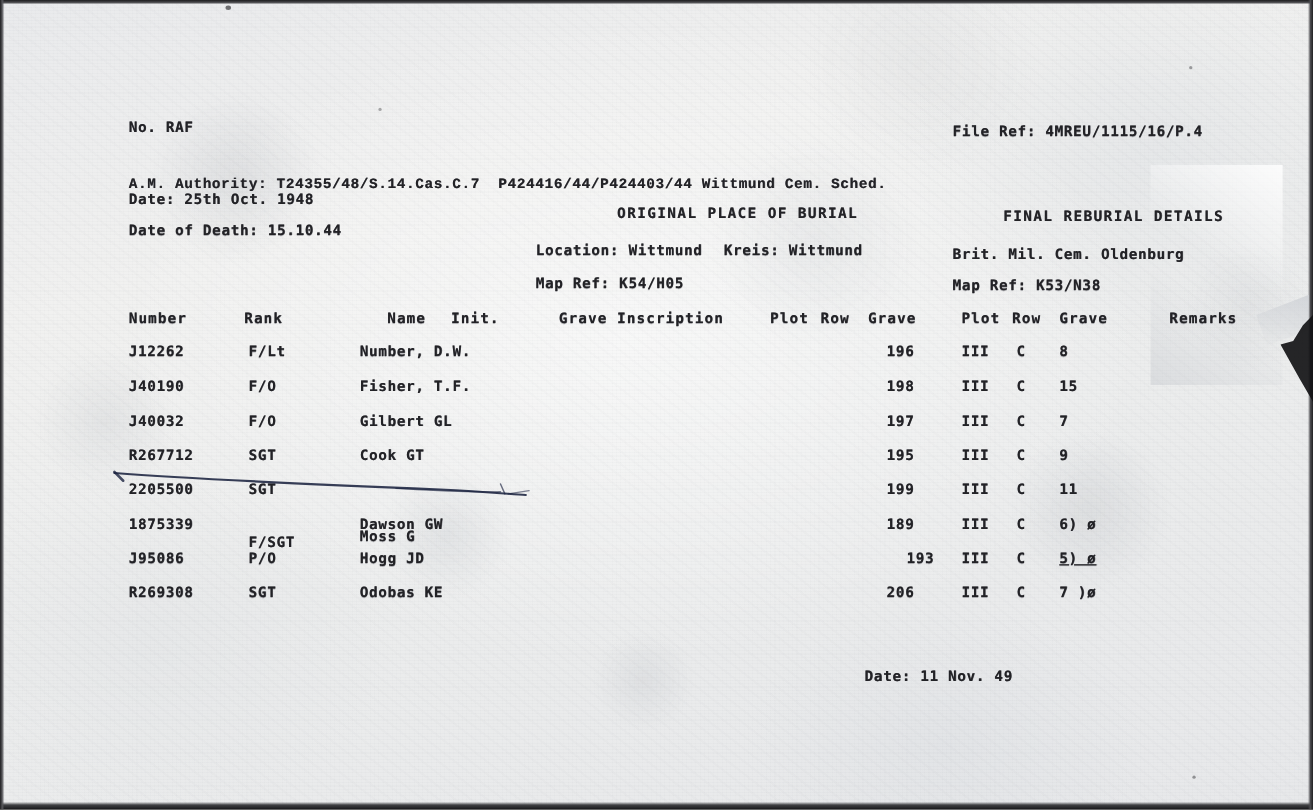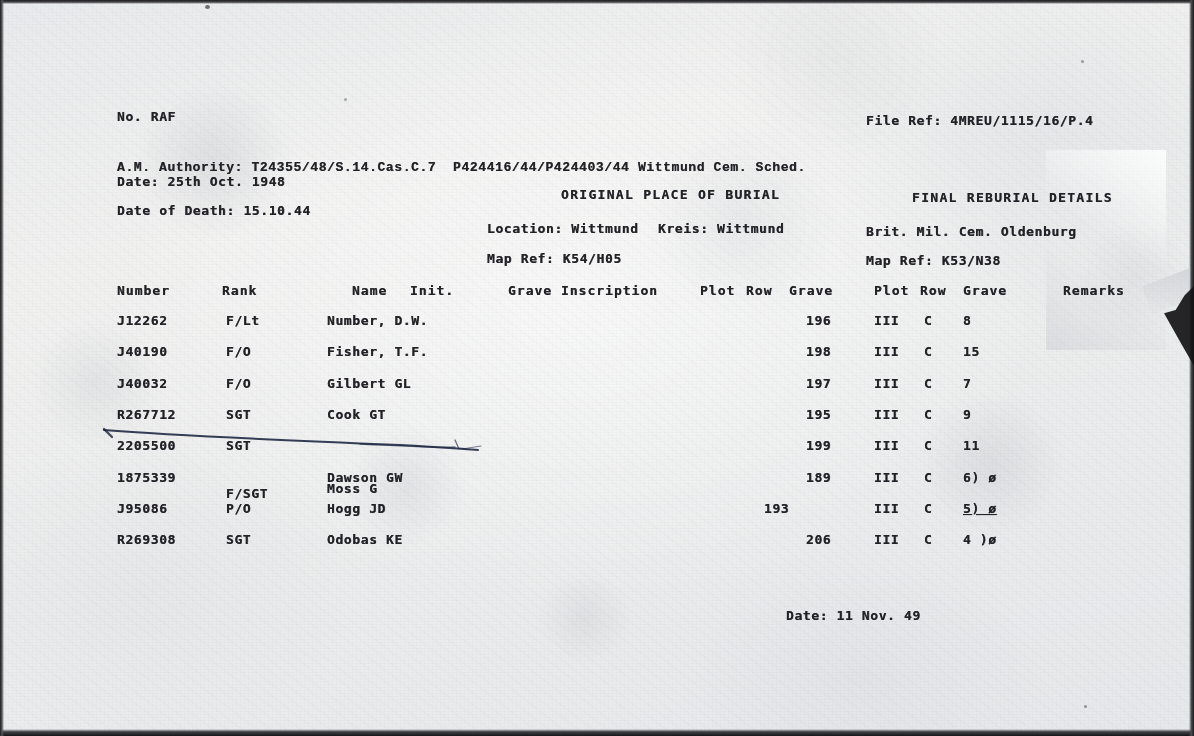--- a/index.html
+++ b/index.html
@@ -202,32 +202,32 @@
       <div class="t" style="left: 226px; top: 486px;">F/SGT</div>
       <div class="t" style="left: 327px; top: 469.5px;">Dawson GW</div>
       <div class="t" style="left: 806px; top: 469.5px;">189</div>
       <div class="t" style="left: 874px; top: 469.5px;">III</div>
       <div class="t" style="left: 924px; top: 469.5px;">C</div>
       <div class="t" style="left: 963px; top: 469.5px;">6) ø</div>
       <div style="position: absolute; left: 110px; top: 465.5px; width: 1000px; height: 24px;"></div>
       <div class="t" style="left: 117px; top: 500.8px;">J95086</div>
       <div class="t" style="left: 226px; top: 500.8px;">P/O</div>
       <div class="t" style="left: 327px; top: 500.8px;">Hogg JD</div>
-      <div class="t" style="left: 764px; top: 500.8px;">193</div>
+      <div class="t" style="left: 824px; top: 500.8px;">193</div>
       <div class="t" style="left: 874px; top: 500.8px;">III</div>
       <div class="t" style="left: 924px; top: 500.8px;">C</div>
       <div class="t" style="left: 963px; top: 500.8px; text-decoration: underline;">5) ø</div>
       <div style="position: absolute; left: 110px; top: 496.8px; width: 1000px; height: 24px;"></div>
       <div class="t" style="left: 117px; top: 532.1px;">R269308</div>
       <div class="t" style="left: 226px; top: 532.1px;">SGT</div>
       <div class="t" style="left: 327px; top: 532.1px;">Odobas KE</div>
       <div class="t" style="left: 806px; top: 532.1px;">206</div>
       <div class="t" style="left: 874px; top: 532.1px;">III</div>
       <div class="t" style="left: 924px; top: 532.1px;">C</div>
-      <div class="t" style="left: 963px; top: 532.1px;">4 )ø</div>
+      <div class="t" style="left: 963px; top: 532.1px;">7 )ø</div>
       <div style="position: absolute; left: 110px; top: 528.1px; width: 1000px; height: 24px;"></div>
     </div>
 
   <svg id="ink" viewBox="0 0 1194 736" xmlns="http://www.w3.org/2000/svg">
     <path d="M104 430 C 180 436, 300 441, 400 445 C 440 447, 462 449, 478 450" fill="none" stroke="#1b2340" stroke-width="2.0" stroke-linecap="round" opacity="0.88"></path>
     <path d="M104 429 L 112 437" fill="none" stroke="#1b2340" stroke-width="2.4" stroke-linecap="round" opacity="0.8"></path>
     <path d="M360 444 C 400 446, 430 448, 455 447" fill="none" stroke="#1b2340" stroke-width="1.3" stroke-linecap="round" opacity="0.6"></path>
     <path d="M455 440 L 459 449" fill="none" stroke="#1b2340" stroke-width="1.3" stroke-linecap="round" opacity="0.65"></path>
     <path d="M462 449 L 481 446" fill="none" stroke="#1b2340" stroke-width="1.2" stroke-linecap="round" opacity="0.55"></path>
   </svg>

